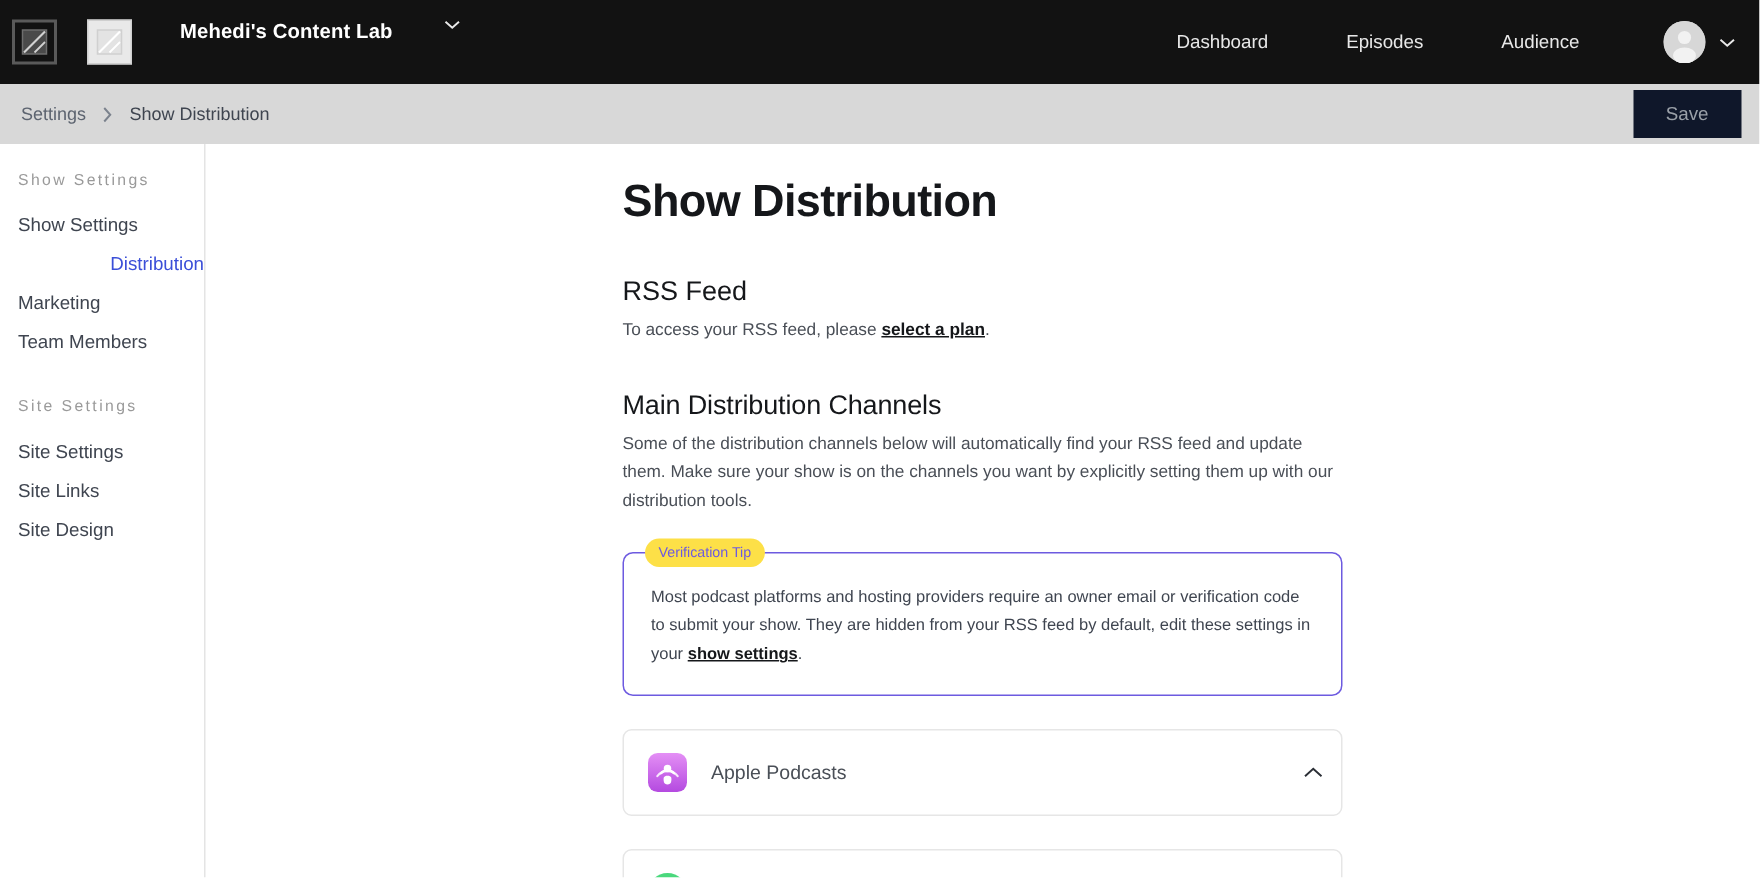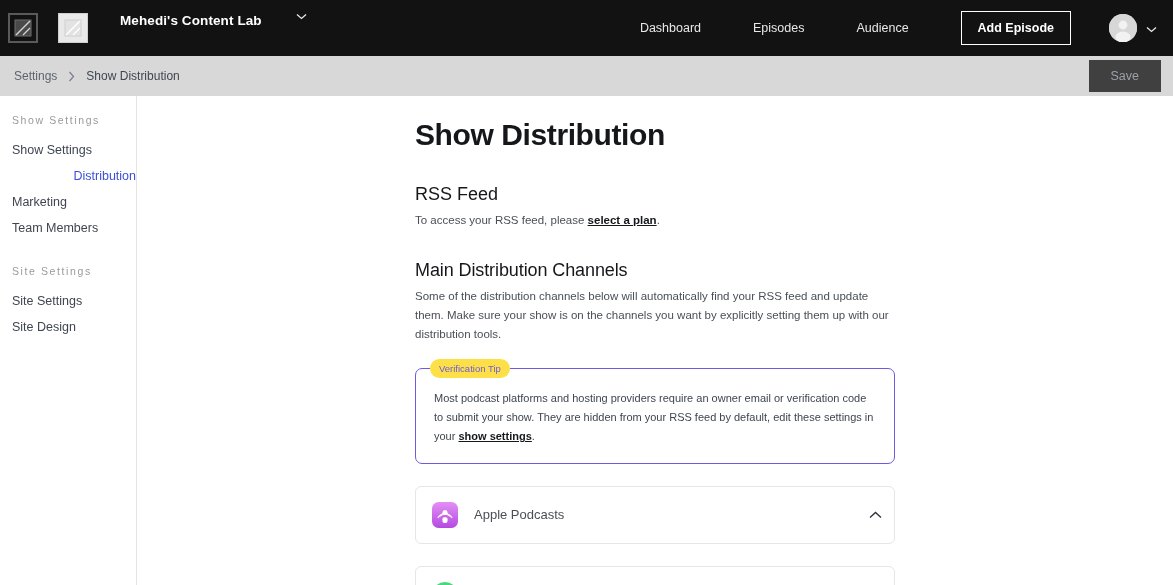--- a/index.html
+++ b/index.html
@@ -92,21 +92,21 @@
     text-decoration: none;
     white-space: nowrap;
   }
   .crumb.current { color: #3f4550; }
   .crumb-sep {
     margin: 0 11px;
     display: flex; align-items: center;
   }
   .save-btn {
     margin-left: auto;
-    background: #404040;
+    background: #0f172a;
     color: #9aa0a8;
     border: none;
     font-family: "Liberation Sans", sans-serif;
     font-size: 12.5px;
     padding: 9px 22px;
     cursor: pointer;
   }
 
   
   .shell { display: flex; height: calc(585px - 96px); }
@@ -246,21 +246,20 @@
       <svg width="11" height="7" viewBox="0 0 11 7" aria-hidden="true">
         <path d="M1 1.5 L5.5 5.5 L10 1.5" fill="none" stroke="#e8e8e8" stroke-width="1.3"></path>
       </svg>
     </span>
   </div>
 
   <div class="topnav-right">
     <a class="topnav-link" href="#">Dashboard</a>
     <a class="topnav-link" href="#">Episodes</a>
     <a class="topnav-link" href="#">Audience</a>
-    <button class="add-episode-btn">Add Episode</button>
     <span class="avatar-group">
       <span class="avatar">
         <svg width="28" height="28" viewBox="0 0 28 28" aria-hidden="true">
           <circle cx="14" cy="14" r="14" fill="#d7d7d7"></circle>
           <circle cx="14" cy="11" r="4.4" fill="#f2f2f2"></circle>
           <ellipse cx="14" cy="23" rx="7.6" ry="5.4" fill="#f2f2f2"></ellipse>
         </svg>
       </span>
       <span>
         <svg width="11" height="7" viewBox="0 0 11 7" aria-hidden="true">
@@ -286,20 +285,21 @@
 
   <nav class="sidebar">
     <div class="side-group-title">Show Settings</div>
     <a class="side-link" href="#">Show Settings</a>
     <a class="side-link active" href="#">Distribution</a>
     <a class="side-link" href="#">Marketing</a>
     <a class="side-link" href="#">Team Members</a>
 
     <div class="side-group-title second">Site Settings</div>
     <a class="side-link" href="#">Site Settings</a>
+    <a class="side-link" href="#">Site Links</a>
     <a class="side-link" href="#">Site Design</a>
   </nav>
 
   <main class="main">
     <div class="content-col">
 
       <h1 class="page-title">Show Distribution</h1>
 
       <h2 class="sec-title">RSS Feed</h2>
       <p class="sec-para"><span>To access your RSS feed, please </span><a class="link-strong" href="#">select a plan</a><span>.</span></p>

